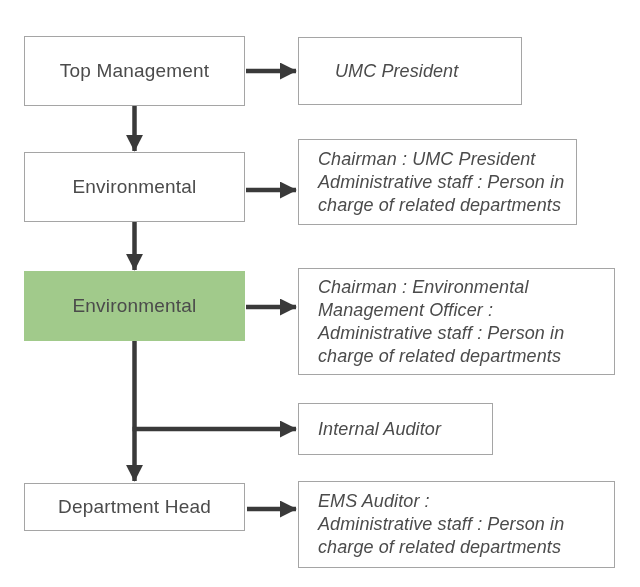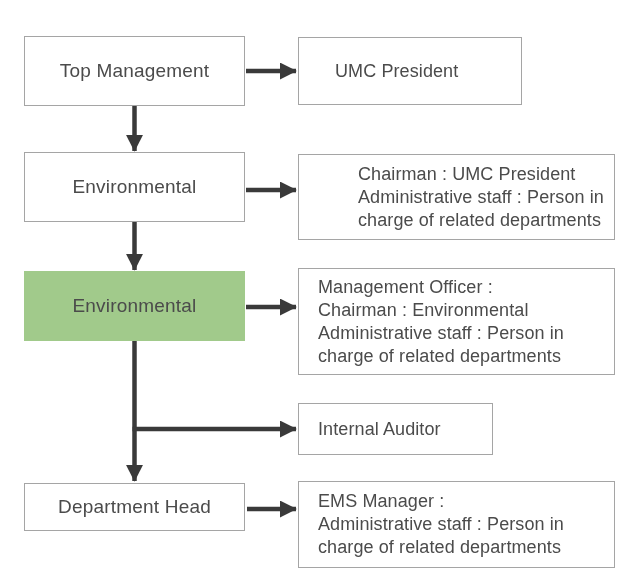--- a/index.html
+++ b/index.html
@@ -7,31 +7,31 @@
     position:relative;width:640px;height:587px;background:#fff;overflow:hidden;
     font-family:"Liberation Sans","DejaVu Sans",sans-serif;
     color:var(--text,#4b4b4b);
   }
   .arrows{position:absolute;left:0;top:0;}
   .box{
     position:absolute;background:#fff;border:1px solid var(--border,#a5a5a5);
     box-sizing:border-box;display:flex;align-items:center;
   }
   .left-col{left:24px;width:221px;justify-content:center;font-size:19px;line-height:24px;letter-spacing:.2px;}
-  .right-col{left:298px;font-size:18px;line-height:23px;letter-spacing:.1px;}
+  .right-col{left:298px;font-size:18px;line-height:23px;letter-spacing:.1px;font-style:italic;}
   .right-col .lines{padding-left:19px;padding-right:4px;}
   .lines{text-align:left;}
   .hl{background:var(--accent,#a1ca8b);border-color:var(--accent,#a1ca8b);}
   #b-l1{top:36px;height:70px;}
   #b-l2{top:152px;height:70px;}
   #b-l3{top:271px;height:70px;}
   #b-l4{top:483px;height:48px;}
   #b-r1{top:37px;height:68px;width:224px;}
   #b-r1 .lines{padding-left:36px;}
-  #b-r2{top:154px;height:86px;width:317px;padding-left:40px;}
+  #b-r2{top:139px;height:86px;width:279px;}
   #b-r3{top:268px;height:107px;width:317px;}
   #b-r4{top:403px;height:52px;width:195px;}
   #b-r5{top:481px;height:87px;width:317px;}
 </style>
 </head>
 <body>
 
 <div class="canvas" style="--accent: #a1ca8b; --border: #a5a5a5; --text: #4b4b4b;">
 
   <svg class="arrows" width="640" height="587" viewBox="0 0 640 587">
@@ -85,34 +85,34 @@
   <div id="b-r2" class="box right-col">
     <div class="lines">
       <div>Chairman : UMC President</div>
       <div>Administrative staff : Person in</div>
       <div>charge of related departments</div>
     </div>
   </div>
 
   <div id="b-r3" class="box right-col">
     <div class="lines">
+      <div>Chairman : Environmental</div>
       <div>Management Officer :</div>
-      <div>Chairman : Environmental</div>
       <div>Administrative staff : Person in</div>
       <div>charge of related departments</div>
     </div>
   </div>
 
   <div id="b-r4" class="box right-col">
     <div class="lines">
       <div>Internal Auditor</div>
     </div>
   </div>
 
   <div id="b-r5" class="box right-col">
     <div class="lines">
-      <div>EMS Manager :</div>
+      <div>EMS Auditor :</div>
       <div>Administrative staff : Person in</div>
       <div>charge of related departments</div>
     </div>
   </div>
 
 </div>
 
 </body></html>

